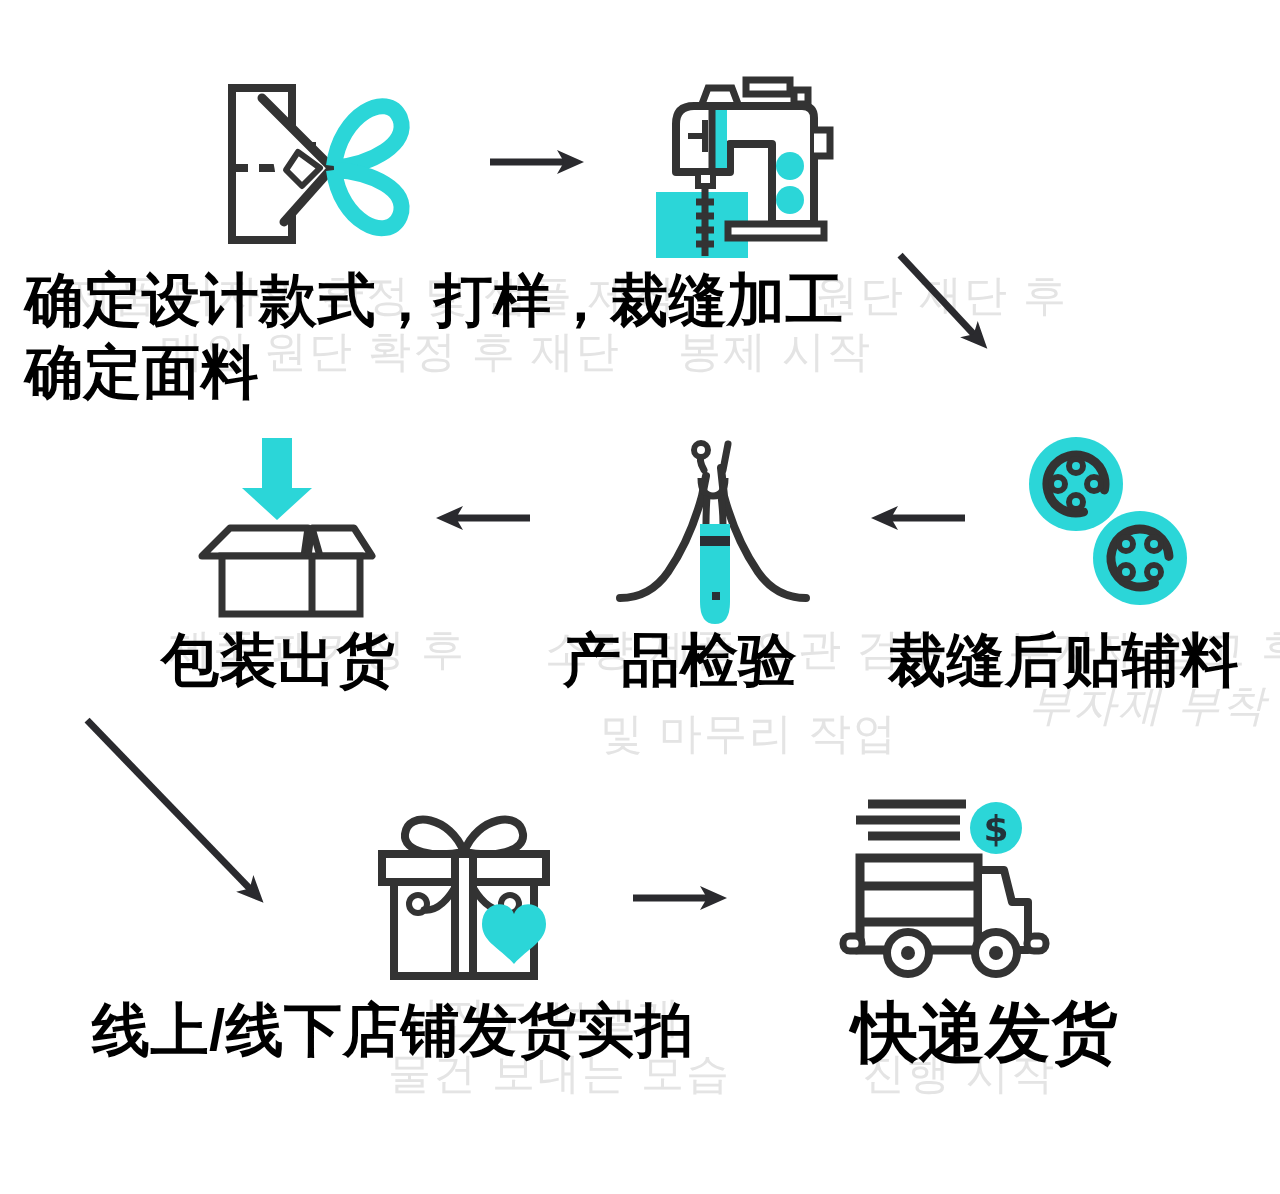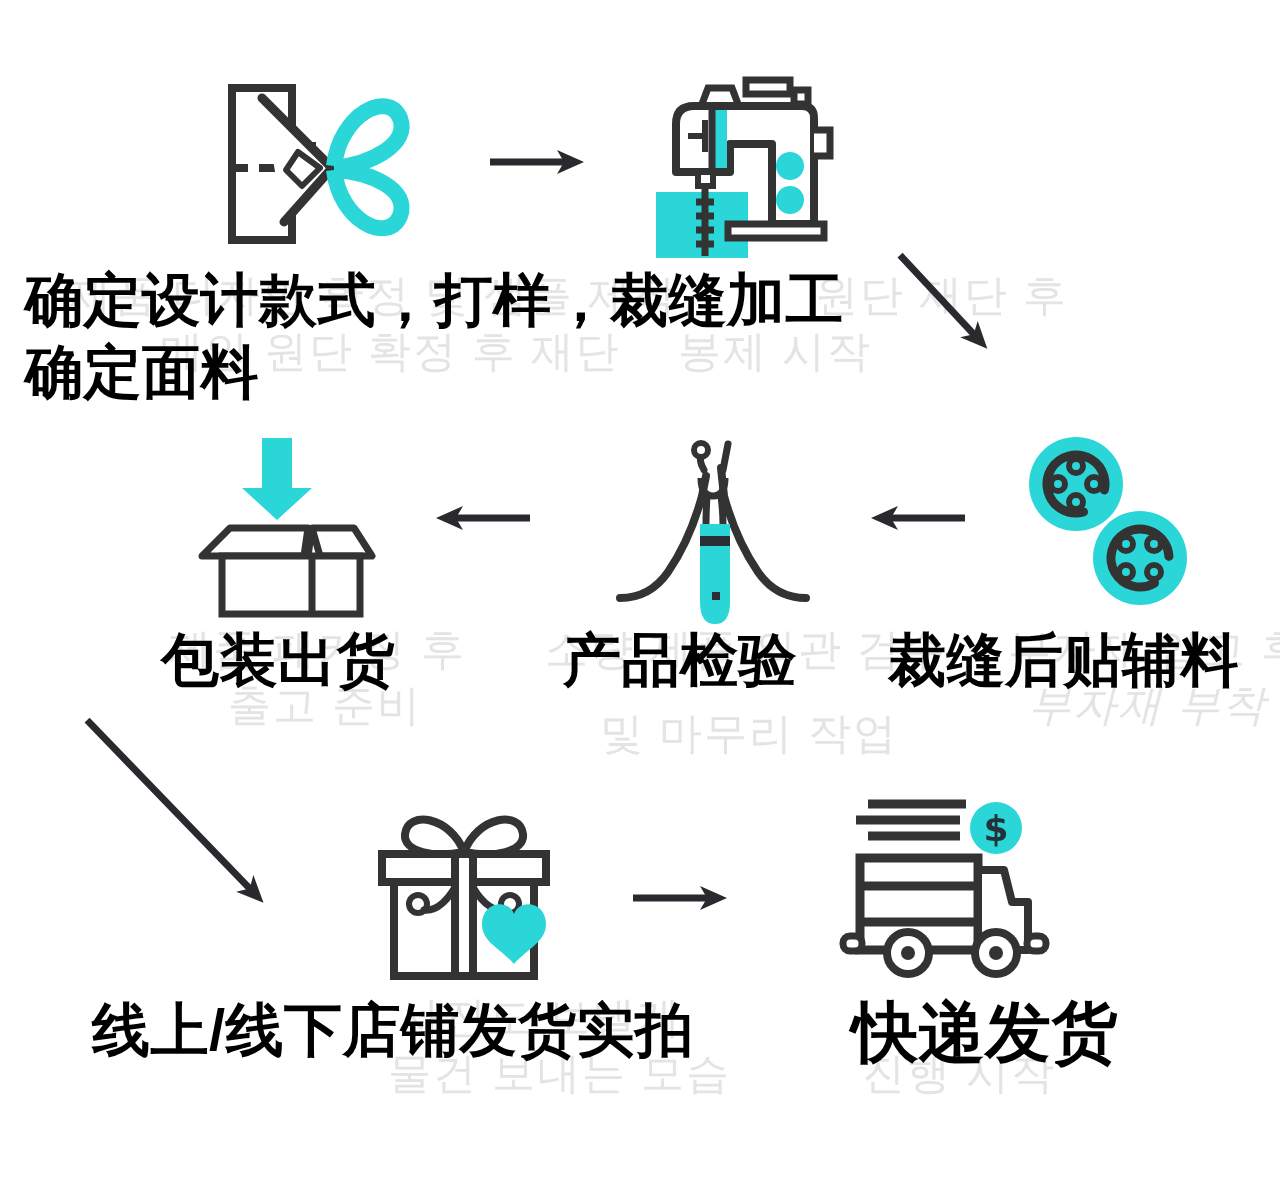--- a/index.html
+++ b/index.html
@@ -24,21 +24,20 @@
 </head>
 <body>
 
 <div class="canvas">
 
   <div class="ghost" style="left:68px;top:274px;">제품 디자인 확정 및 샘플 제작</div>
   <div class="ghost" style="left:160px;top:330px;">메인 원단 확정 후 재단</div>
   <div class="ghost" style="left:815px;top:274px;">원단 재단 후</div>
   <div class="ghost" style="left:678px;top:330px;">봉제 시작</div>
   <div class="ghost" style="left:168px;top:628px;">제품 패키징 후</div>
-  <div class="ghost" style="left:228px;top:684px;">출고 준비</div>
   <div class="ghost" style="left:545px;top:628px;">소량 제품 외관 검수</div>
   <div class="ghost" style="left:600px;top:684px;margin-top:28px;">및 마무리 작업</div>
   <div class="ghost" style="left:1008px;top:628px;">부자재 입고 후</div>
   <div class="ghost" style="left:1028px;top:684px;font-style:italic;">부자재 부착</div>
   <div class="ghost" style="left:398px;top:996px;">사진도 보낼게</div>
   <div class="ghost" style="left:388px;top:1052px;">물건 보내는 모습</div>
   <div class="ghost" style="left:862px;top:1052px;">진행 시작</div>
 
   <div class="icon" style="left:222px;top:80px;">
     <svg width="195" height="172" viewBox="0 0 195 172">

